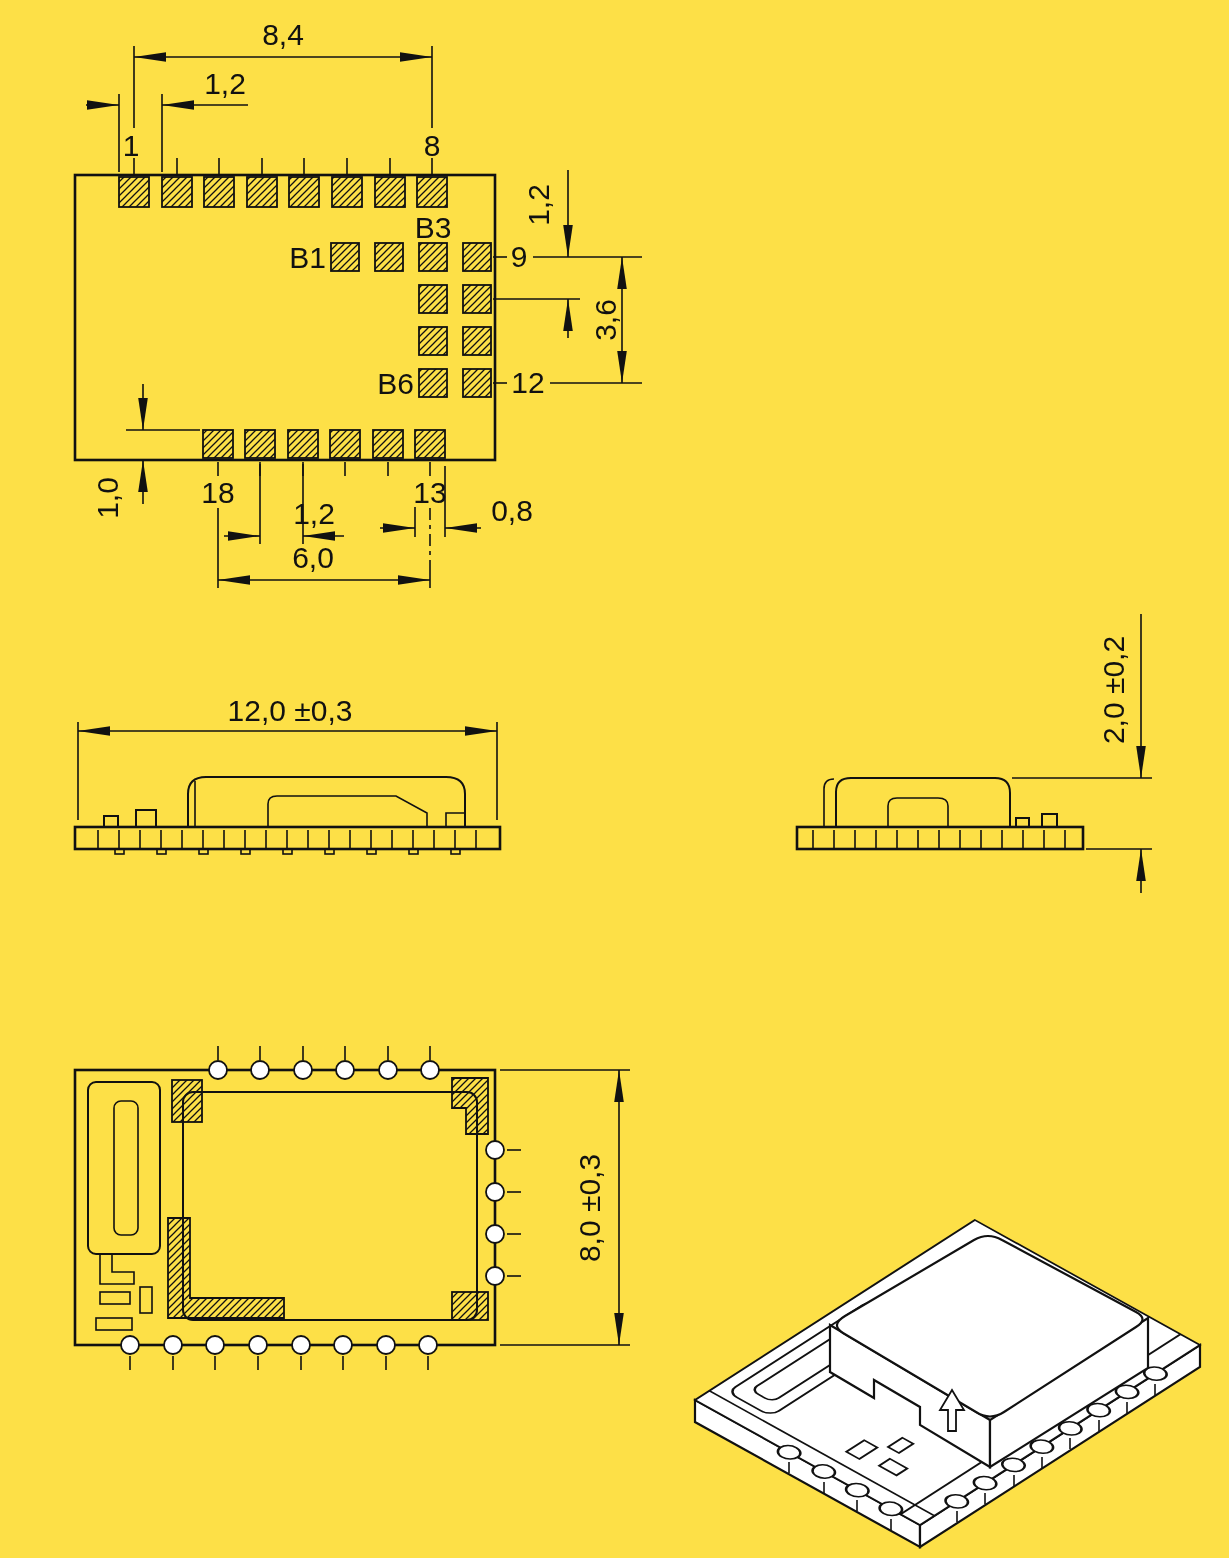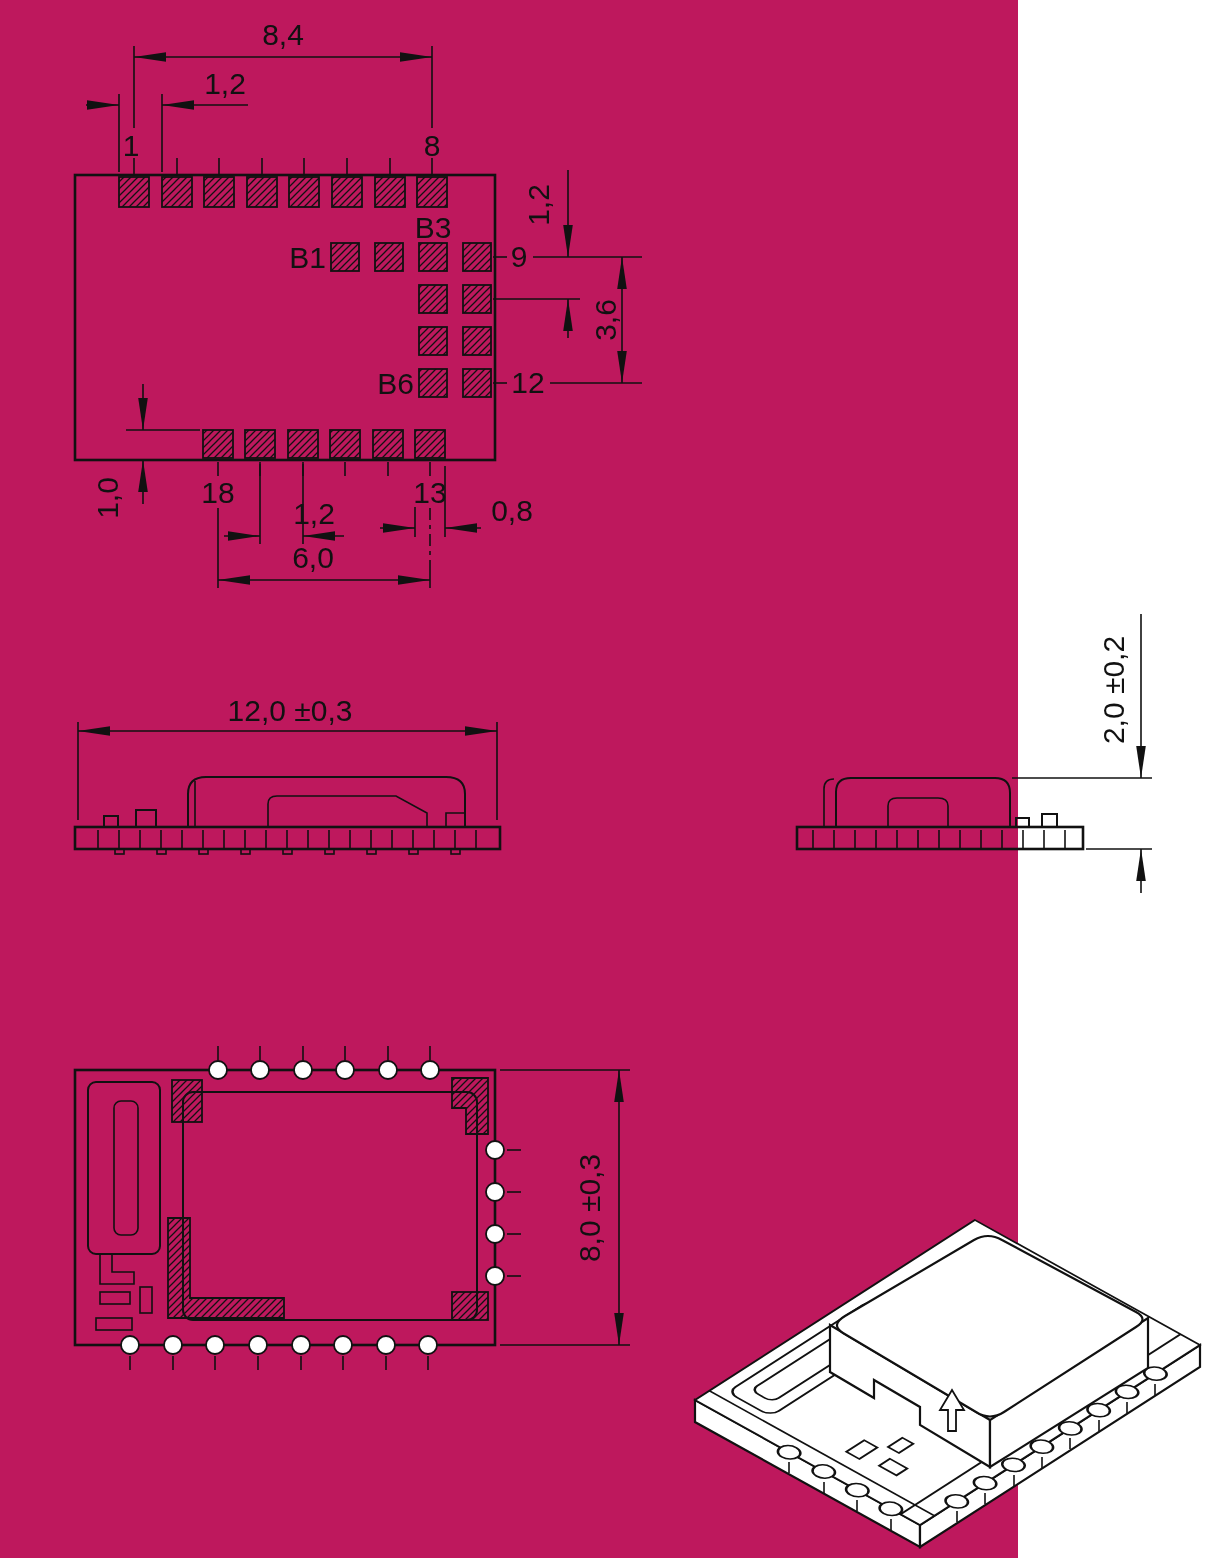--- a/index.html
+++ b/index.html
@@ -1,16 +1,16 @@
 <!DOCTYPE html>
 <html><head>
 <meta charset="utf-8">
 <style>
   html,body{margin:0;padding:0;background:#fff;}
-  .stage{width:1018px;height:1558px;background:#be185d;}
+  .stage{width:1229px;height:1558px;background:#fde047;}
   svg{display:block;}
   text{font-family:"Liberation Sans","DejaVu Sans",sans-serif;fill:#111;}
   .dim{font-size:30px;}
   .thick{stroke:#111;stroke-width:2.6;fill:none;}
   .med{stroke:#111;stroke-width:2.0;fill:none;}
   .thin{stroke:#111;stroke-width:1.6;fill:none;}
   .pad{fill:url(#hatch);stroke:#111;stroke-width:1.8;}
   .wh{fill:#fff;stroke:#111;stroke-width:2.2;}
   .whthin{fill:#fff;stroke:#111;stroke-width:1.8;}
   .dash{stroke:#111;stroke-width:1.6;fill:none;stroke-dasharray:12 5 4 5;}

